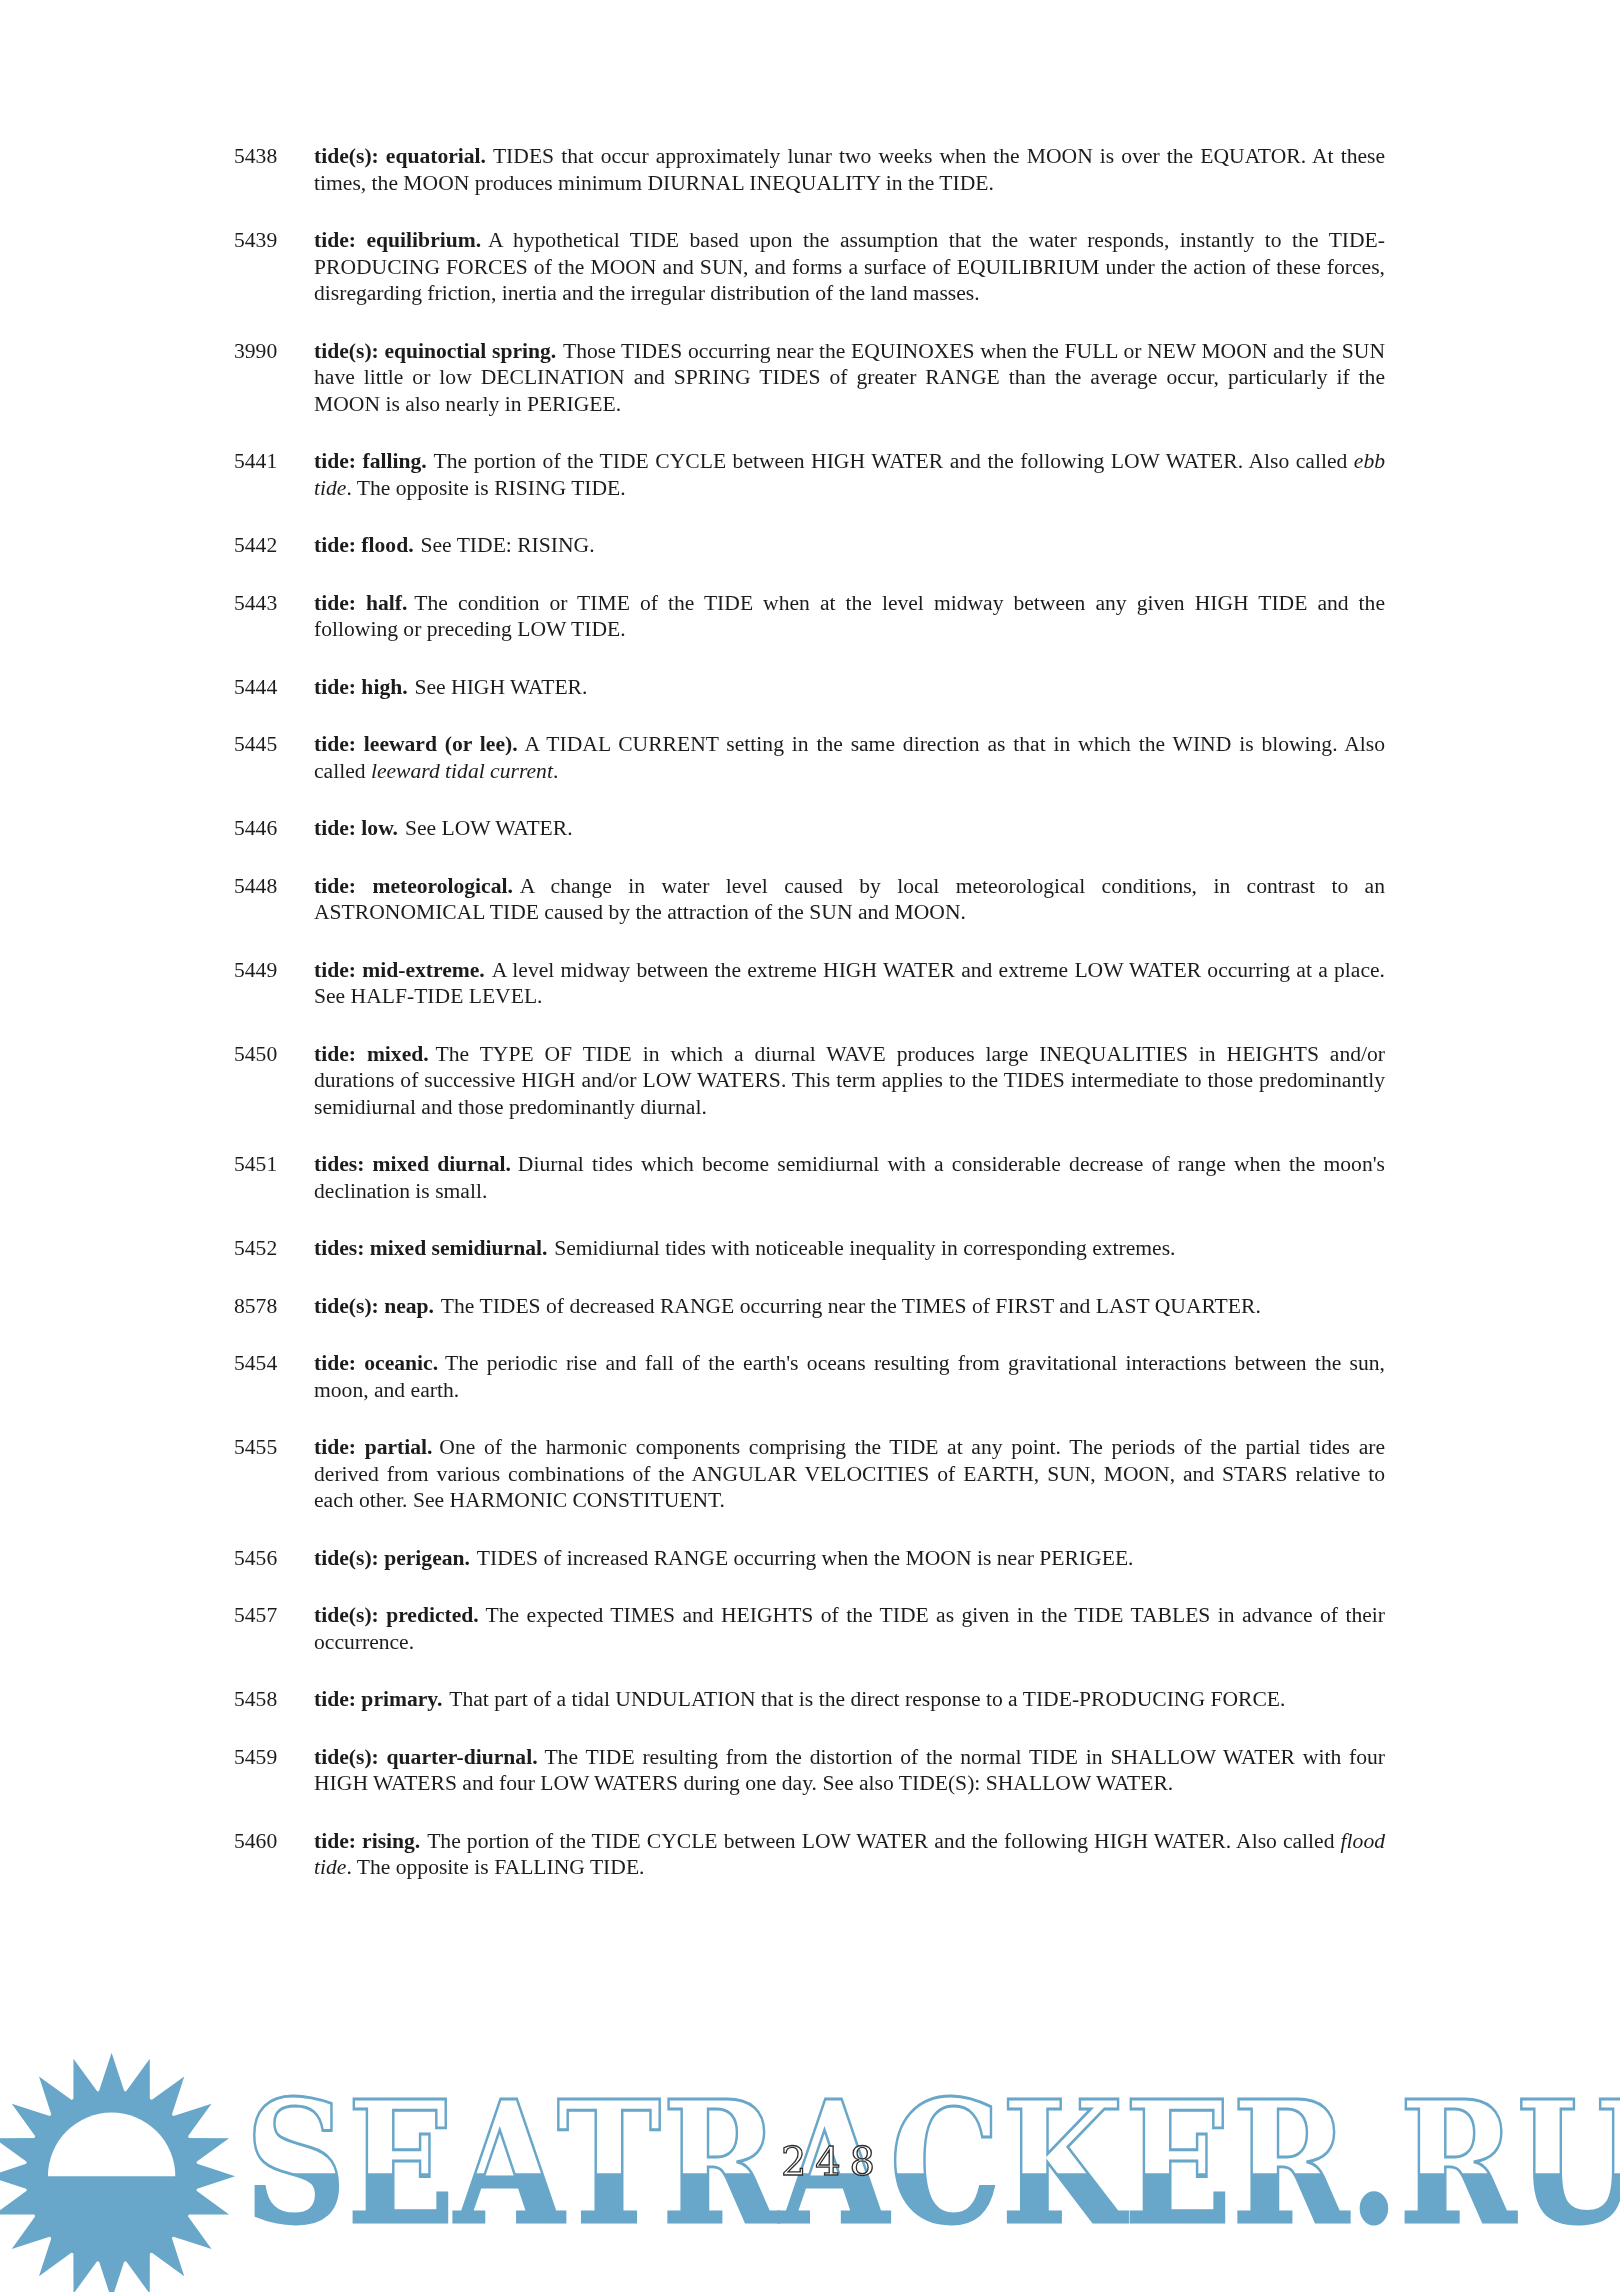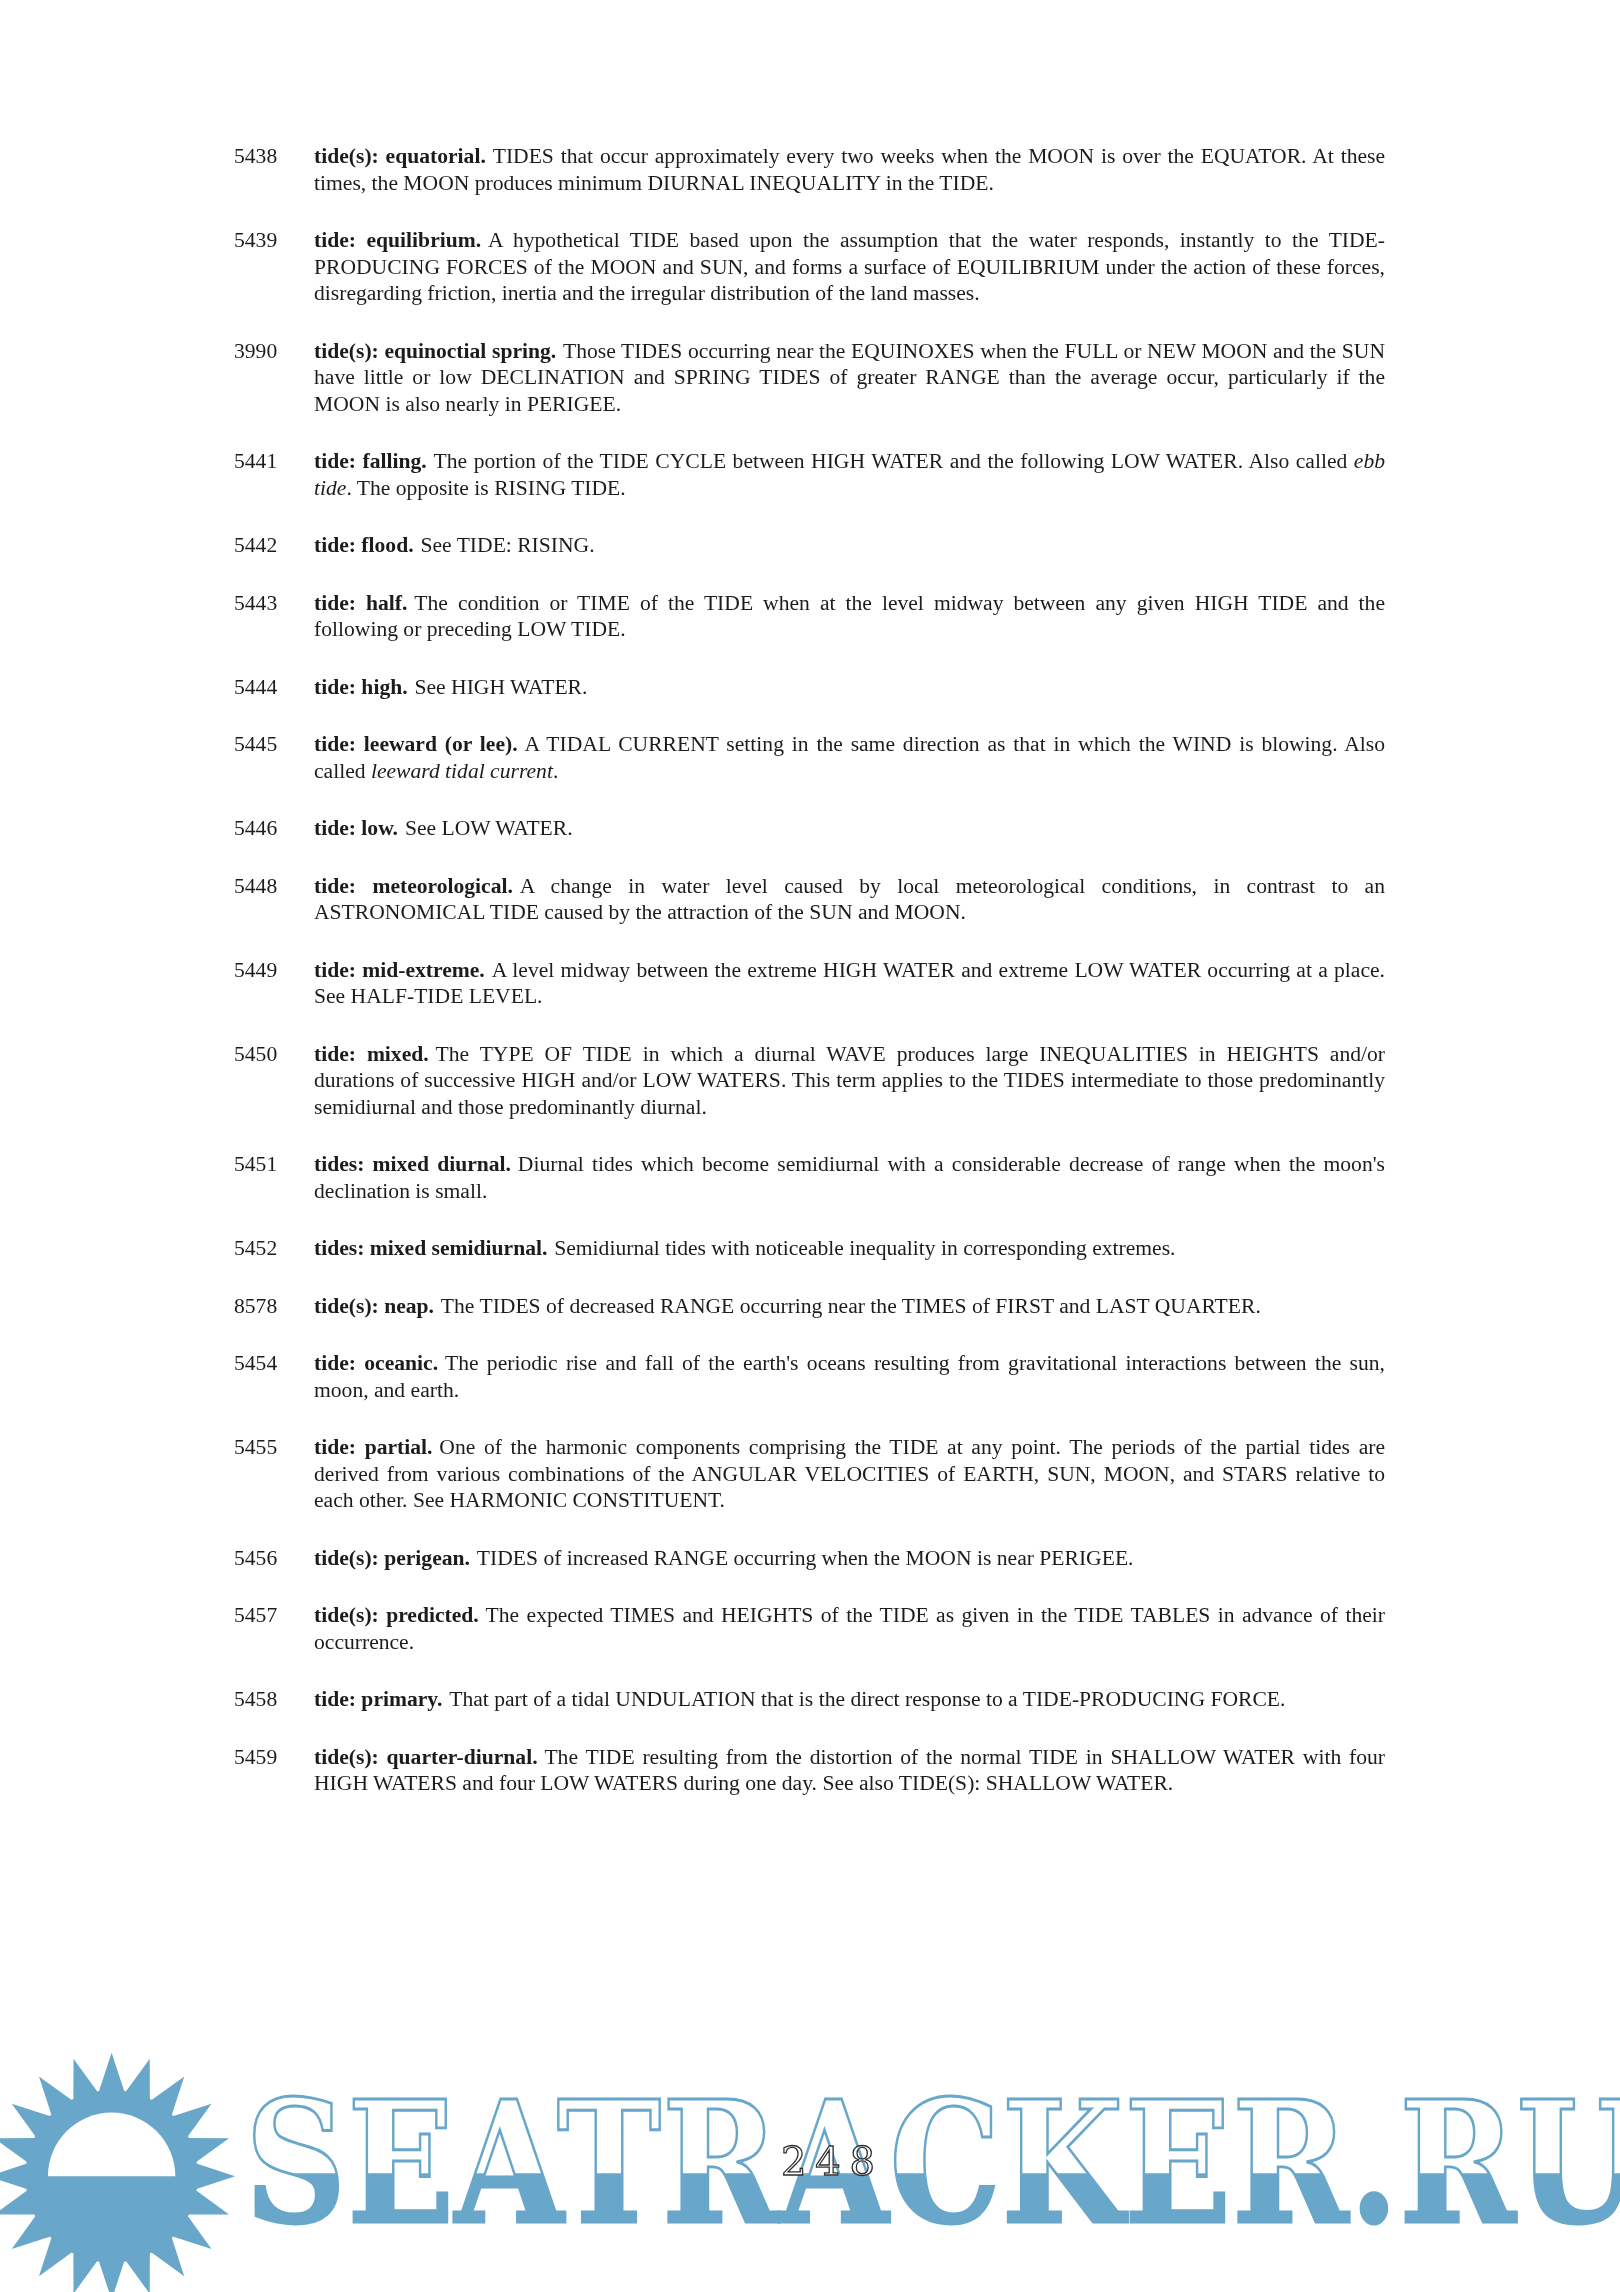--- a/index.html
+++ b/index.html
@@ -104,21 +104,21 @@
   }
 </style>
 </head>
 <body>
 
 <div class="page">
 
   <main class="entries">
     <p class="entry">
       <span class="num">5438</span>
-      <span class="term">tide(s): equatorial.</span><span class="desc"><span>TIDES that occur approximately every two weeks when the MOON is over the EQUATOR. At these times, the MOON produces minimum DIURNAL INEQUALITY in the TIDE.</span></span>
+      <span class="term">tide(s): equatorial.</span><span class="desc"><span>TIDES that occur approximately lunar two weeks when the MOON is over the EQUATOR. At these times, the MOON produces minimum DIURNAL INEQUALITY in the TIDE.</span></span>
     </p>
 
     <p class="entry">
       <span class="num">5439</span>
       <span class="term">tide: equilibrium.</span><span class="desc"><span>A hypothetical TIDE based upon the assumption that the water responds, instantly to the TIDE-PRODUCING FORCES of the MOON and SUN, and forms a surface of EQUILIBRIUM under the action of these forces, disregarding friction, inertia and the irregular distribution of the land masses.</span></span>
     </p>
 
     <p class="entry">
       <span class="num">3990</span>
       <span class="term">tide(s): equinoctial spring.</span><span class="desc"><span>Those TIDES occurring near the EQUINOXES when the FULL or NEW MOON and the SUN have little or low DECLINATION and SPRING TIDES of greater RANGE than the average occur, particularly if the MOON is also nearly in PERIGEE.</span></span>
@@ -208,20 +208,24 @@
     <p class="entry">
       <span class="num">5458</span>
       <span class="term">tide: primary.</span><span class="desc"><span>That part of a tidal UNDULATION that is the direct response to a TIDE-PRODUCING FORCE.</span></span>
     </p>
 
     <p class="entry">
       <span class="num">5459</span>
       <span class="term">tide(s): quarter-diurnal.</span><span class="desc"><span>The TIDE resulting from the distortion of the normal TIDE in SHALLOW WATER with four HIGH WATERS and four LOW WATERS during one day. See also TIDE(S): SHALLOW WATER.</span></span>
     </p>
 
+    <p class="entry">
+      <span class="num">5460</span>
+      <span class="term">tide: rising.</span><span class="desc"><span>The portion of the TIDE CYCLE between LOW WATER and the following HIGH WATER. Also called </span><span class="it">flood tide</span><span>. The opposite is FALLING TIDE.</span></span>
+    </p>
   </main>
 
   <svg class="sun-logo" viewBox="0 0 252 259" xmlns="http://www.w3.org/2000/svg">
     <polygon points="120.0,14.0 133.5,55.1 158.9,20.2 159.0,63.4 194.1,38.1 180.8,79.2 221.9,65.9 196.6,101.0 239.8,101.1 204.9,126.5 246.0,140.0 204.9,153.5 239.8,178.9 196.6,179.0 221.9,214.1 180.8,200.8 194.1,241.9 159.0,216.6 158.9,259.8 133.5,224.9 120.0,266.0 106.5,224.9 81.1,259.8 81.0,216.6 45.9,241.9 59.2,200.8 18.1,214.1 43.4,179.0 0.2,178.9 35.1,153.5 -6.0,140.0 35.1,126.5 0.2,101.1 43.4,101.0 18.1,65.9 59.2,79.2 45.9,38.1 81.0,63.4 81.1,20.2 106.5,55.1" fill="#68a7c9"></polygon>
     <circle cx="120" cy="140" r="88" fill="#68a7c9"></circle>
     <path d="M 55 140 A 65 65 0 0 1 185 140 Z" fill="#ffffff"></path>
   </svg>
 
   <div class="watermark">
     <span class="wm-outline" style="-webkit-text-stroke: 2.9px rgb(104, 167, 201);">SEATRACKER.RU</span>

